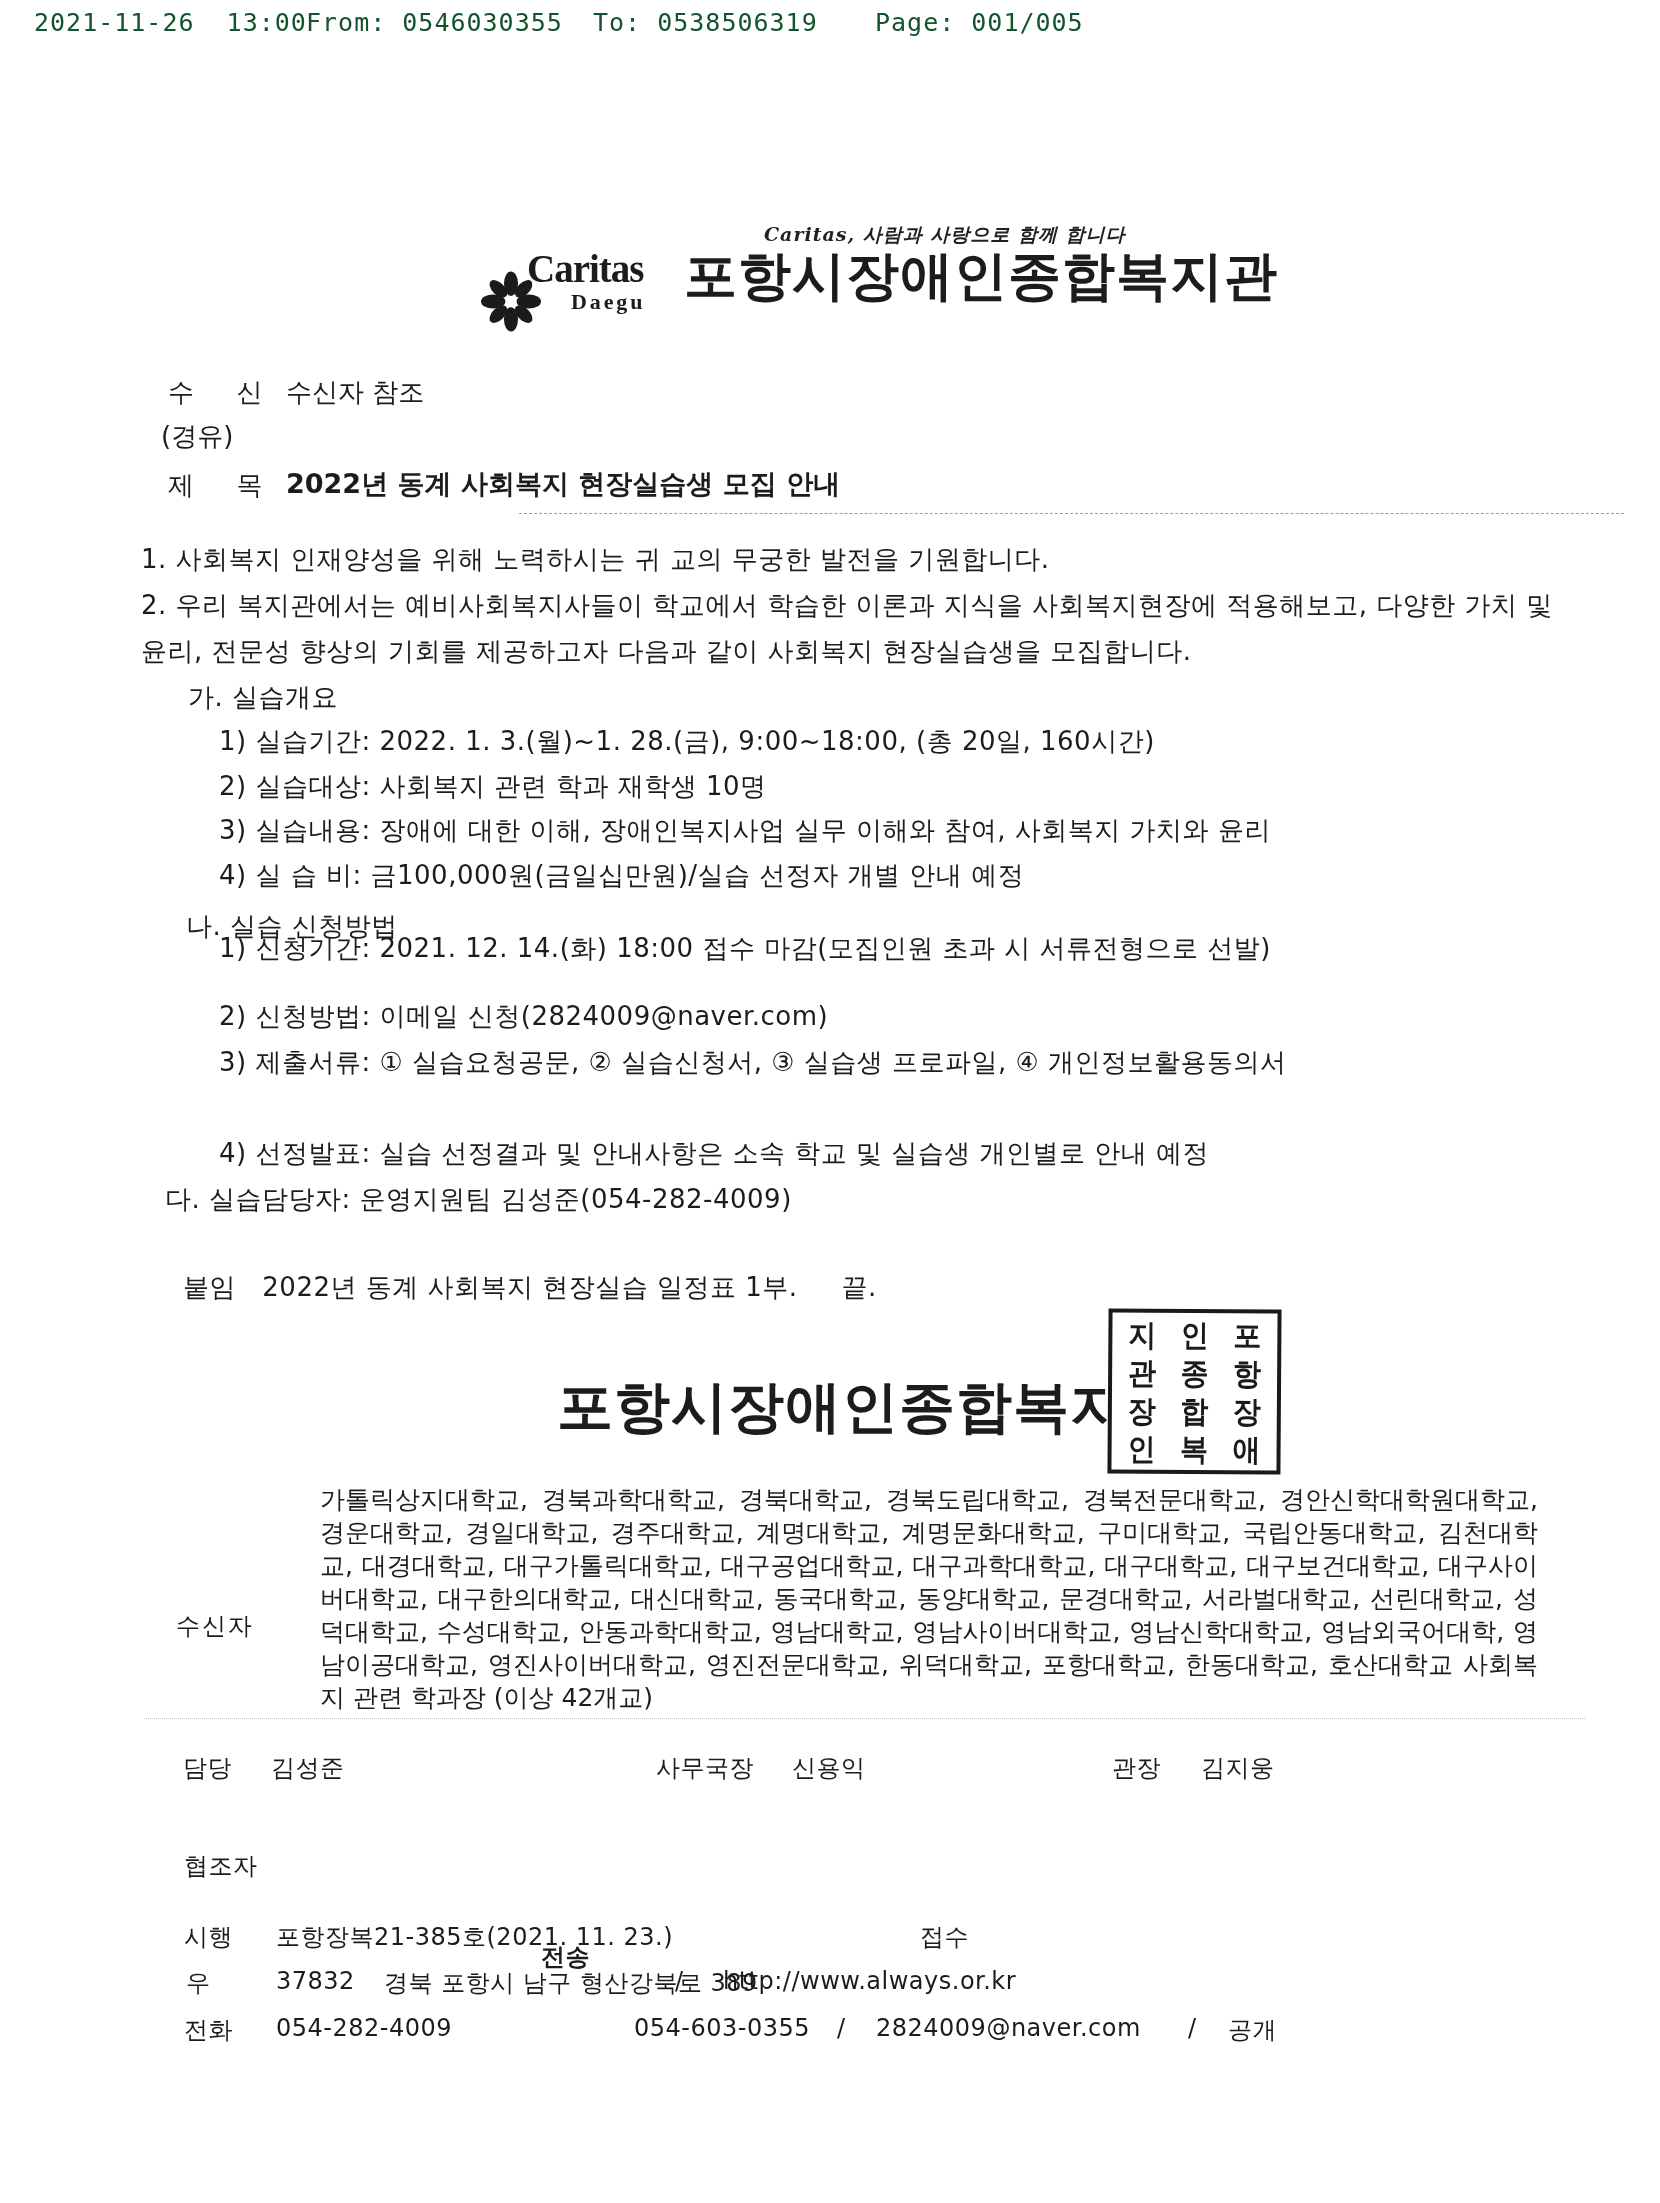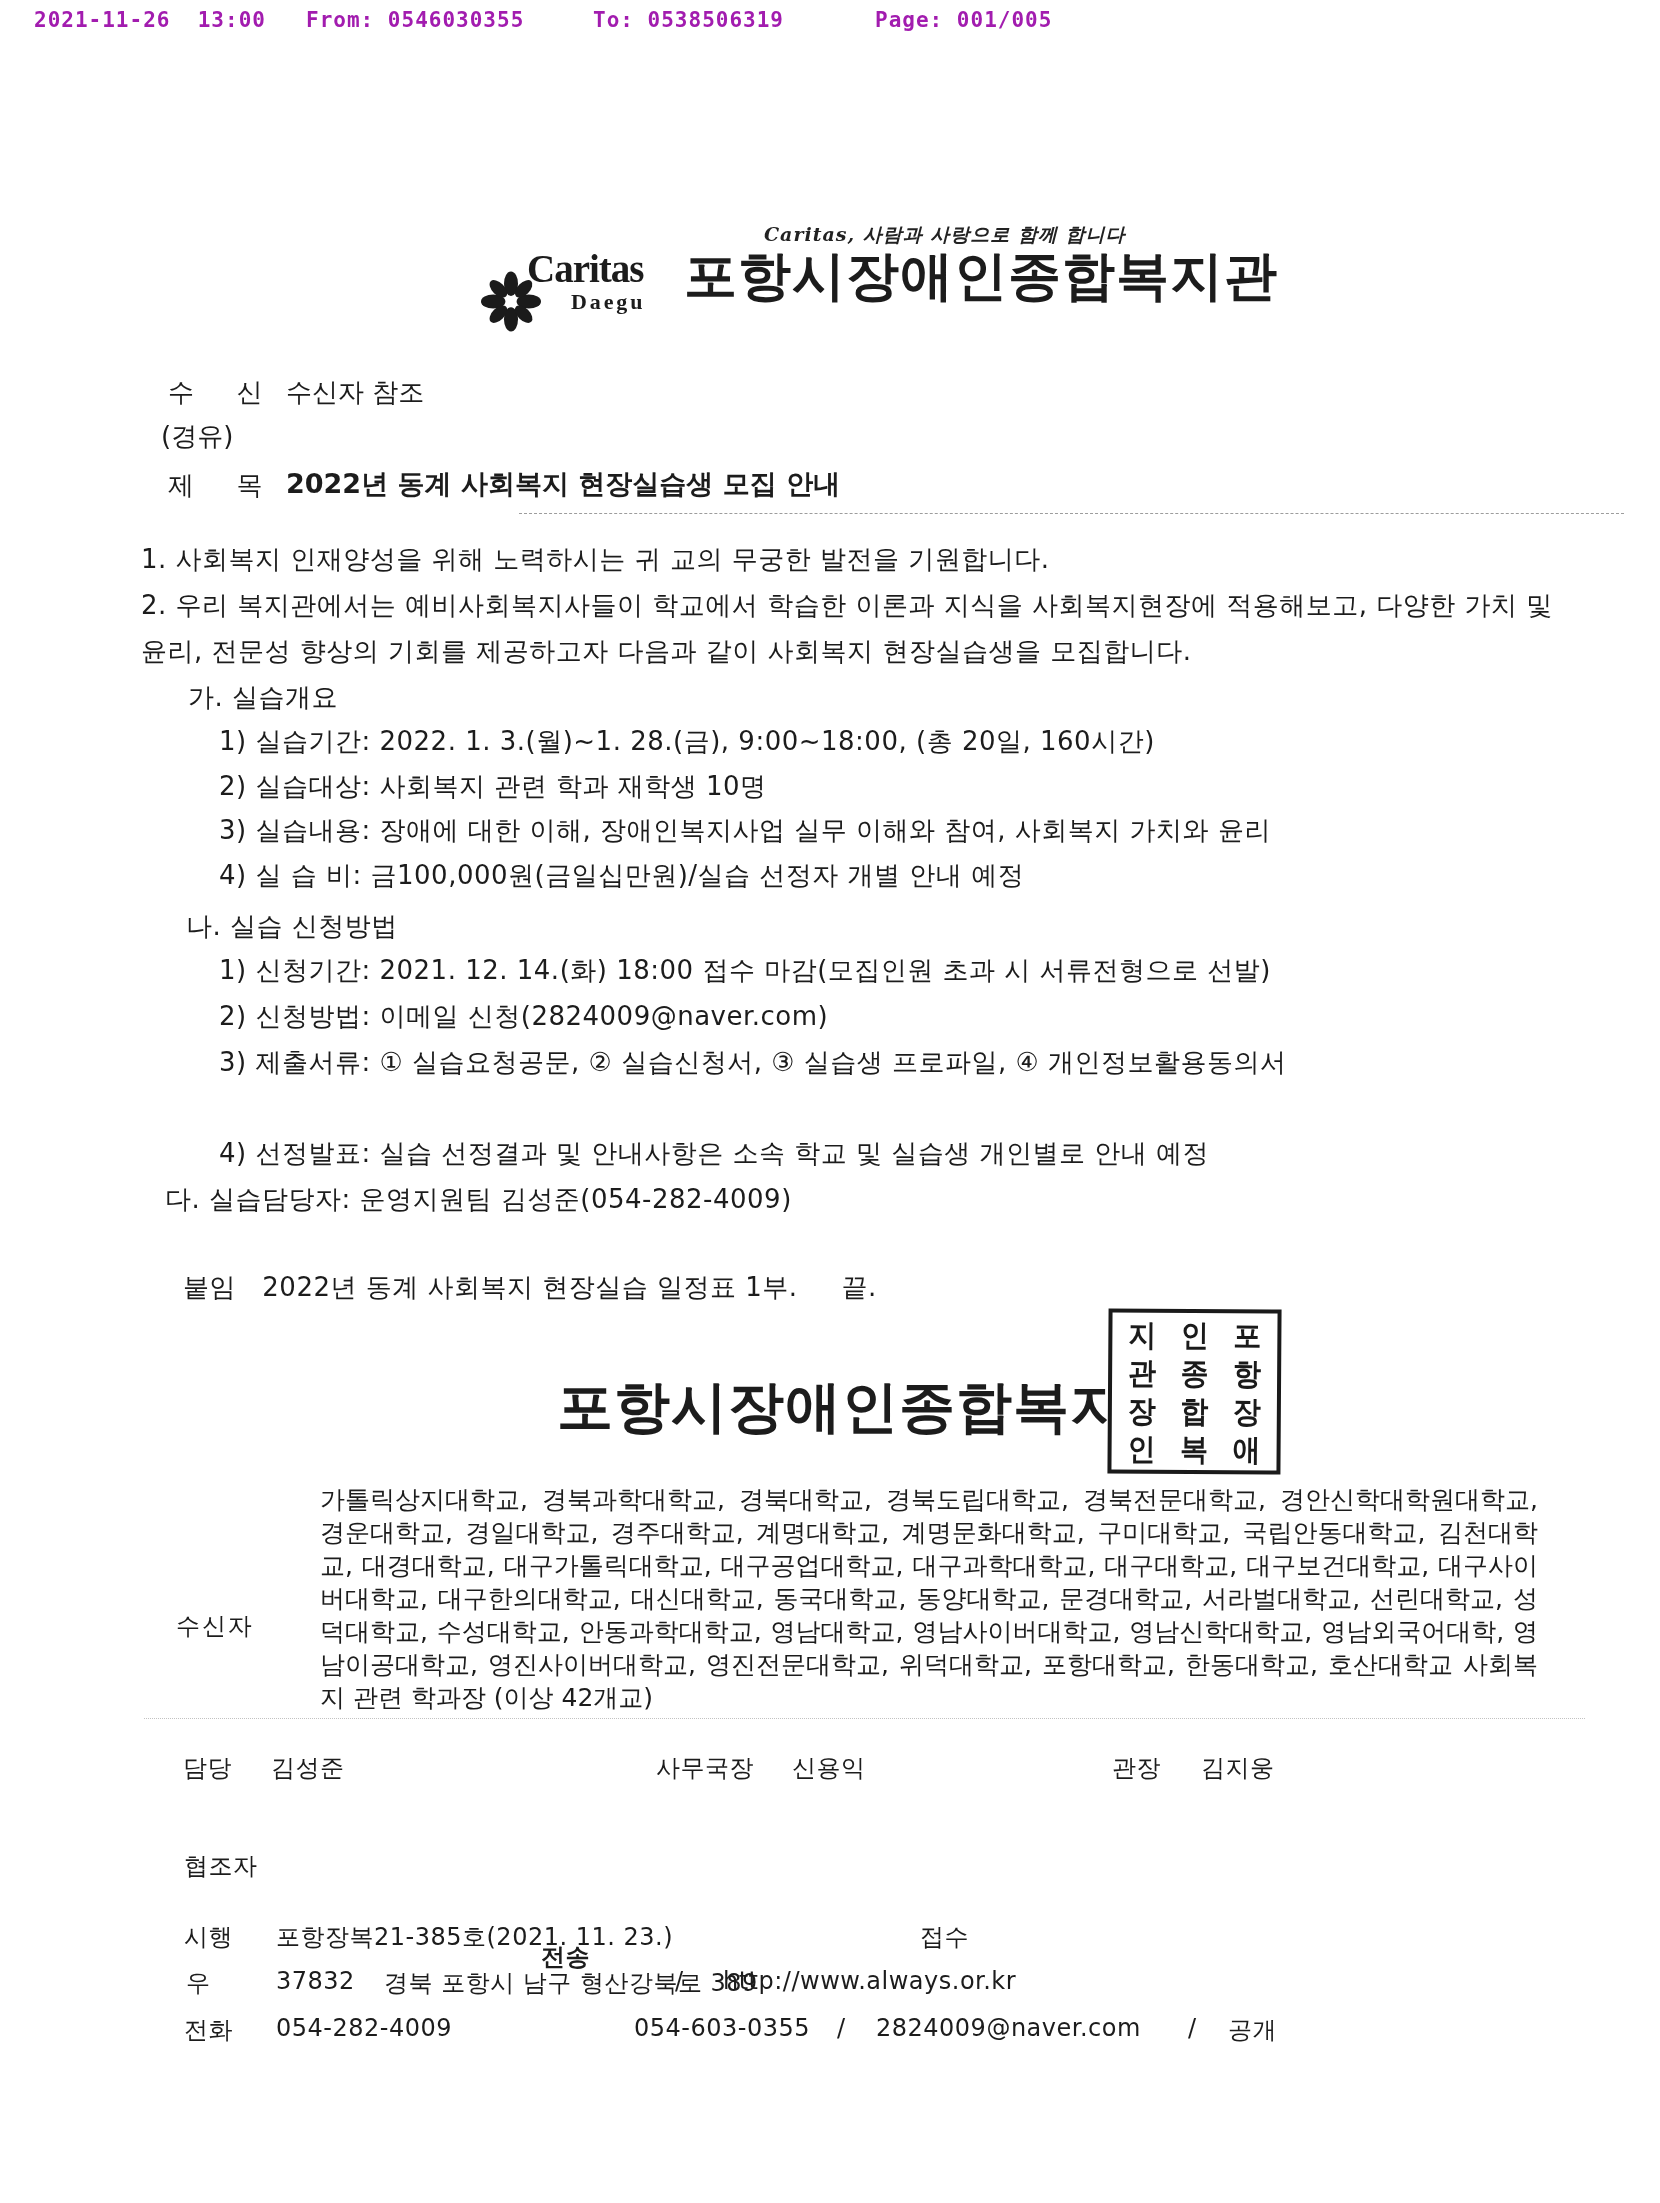--- a/index.html
+++ b/index.html
@@ -4,21 +4,21 @@
 <style>
   html,body{margin:0;padding:0;background:#888;}
   .page{
     position:relative; width:1660px; height:2204px; margin:0 auto;
     background:#ffffff; color:#1c1c1c;
     font-family:"DejaVu Sans", sans-serif;
     overflow:hidden;
   }
   .abs{position:absolute; white-space:pre;}
   
-  .faxh{font-family:"DejaVu Sans Mono", monospace; font-size:21px; color:#a21caf; letter-spacing:1px; top:7.7px;font-weight:bold;}
+  .faxh{font-family:"DejaVu Sans Mono", monospace; font-size:25px; color:#14532d; letter-spacing:1px; top:7.7px;}
   
   .slogan{left:764px; top:222px; font:italic bold 19px "DejaVu Serif", serif; letter-spacing:1px; color:#222;}
   .flower{left:461px; top:252px; width:60px; height:61px;}
   .caritas-word{left:527px; top:246px; font-family:"Liberation Serif", serif; font-weight:bold; font-size:39px; letter-spacing:-1px;}
   .caritas-sub{left:571px; top:289px; font-family:"Liberation Serif", serif; font-weight:bold; font-size:22px; letter-spacing:2.9px;}
   .orgname{left:684px; top:241px; font-weight:bold; font-size:53px; letter-spacing:1px;}
   
   .m-lbl{font-size:26px; letter-spacing:1.9px;}
   .m-val{font-size:26px;}
   .subject{font-weight:bold; font-size:27px;}
@@ -85,21 +85,21 @@
     <div>2. 우리 복지관에서는 예비사회복지사들이 학교에서 학습한 이론과 지식을 사회복지현장에 적용해보고, 다양한 가치 및 윤리, 전문성 향상의 기회를 제공하고자 다음과 같이 사회복지 현장실습생을 모집합니다.</div>
   </div>
 
   <div class="abs sect" style="left:188px; top:680px;">가. 실습개요</div>
   <div class="abs sect" style="left:219px; top:724px;">1) 실습기간: 2022. 1. 3.(월)~1. 28.(금), 9:00~18:00, (총 20일, 160시간)</div>
   <div class="abs sect" style="left:219px; top:769px;">2) 실습대상: 사회복지 관련 학과 재학생 10명</div>
   <div class="abs sect" style="left:219px; top:813px;">3) 실습내용: 장애에 대한 이해, 장애인복지사업 실무 이해와 참여, 사회복지 가치와 윤리</div>
   <div class="abs sect" style="left:219px; top:858px;">4) 실 습 비: 금100,000원(금일십만원)/실습 선정자 개별 안내 예정</div>
 
   <div class="abs sect" style="left:186px; top:909px;">나. 실습 신청방법</div>
-  <div class="abs sect" style="left:219px; top:953px;">1) 신청기간: 2021. 12. 14.(화) 18:00 접수 마감(모집인원 초과 시 서류전형으로 선발)</div>
+  <div class="abs sect" style="left:219px; top:931px;">1) 신청기간: 2021. 12. 14.(화) 18:00 접수 마감(모집인원 초과 시 서류전형으로 선발)</div>
   <div class="abs sect" style="left:219px; top:999px;">2) 신청방법: 이메일 신청(2824009@naver.com)</div>
   <div class="abs sect" style="left:219px; top:1045px;">3) 제출서류: ① 실습요청공문, ② 실습신청서, ③ 실습생 프로파일, ④ 개인정보활용동의서</div>
   <div class="abs sect" style="left:219px; top:1136px;">4) 선정발표: 실습 선정결과 및 안내사항은 소속 학교 및 실습생 개인별로 안내 예정</div>
 
   <div class="abs sect" style="left:165px; top:1182px;">다. 실습담당자: 운영지원팀 김성준(054-282-4009)</div>
   <div class="abs sect" style="left:165px; top:1270px;margin-left:18px;">붙임   2022년 동계 사회복지 현장실습 일정표 1부.     끝.</div>
 
   <div class="abs sig-title">포항시장애인종합복지관장</div>
   <div class="abs seal">
     <span>지</span>

